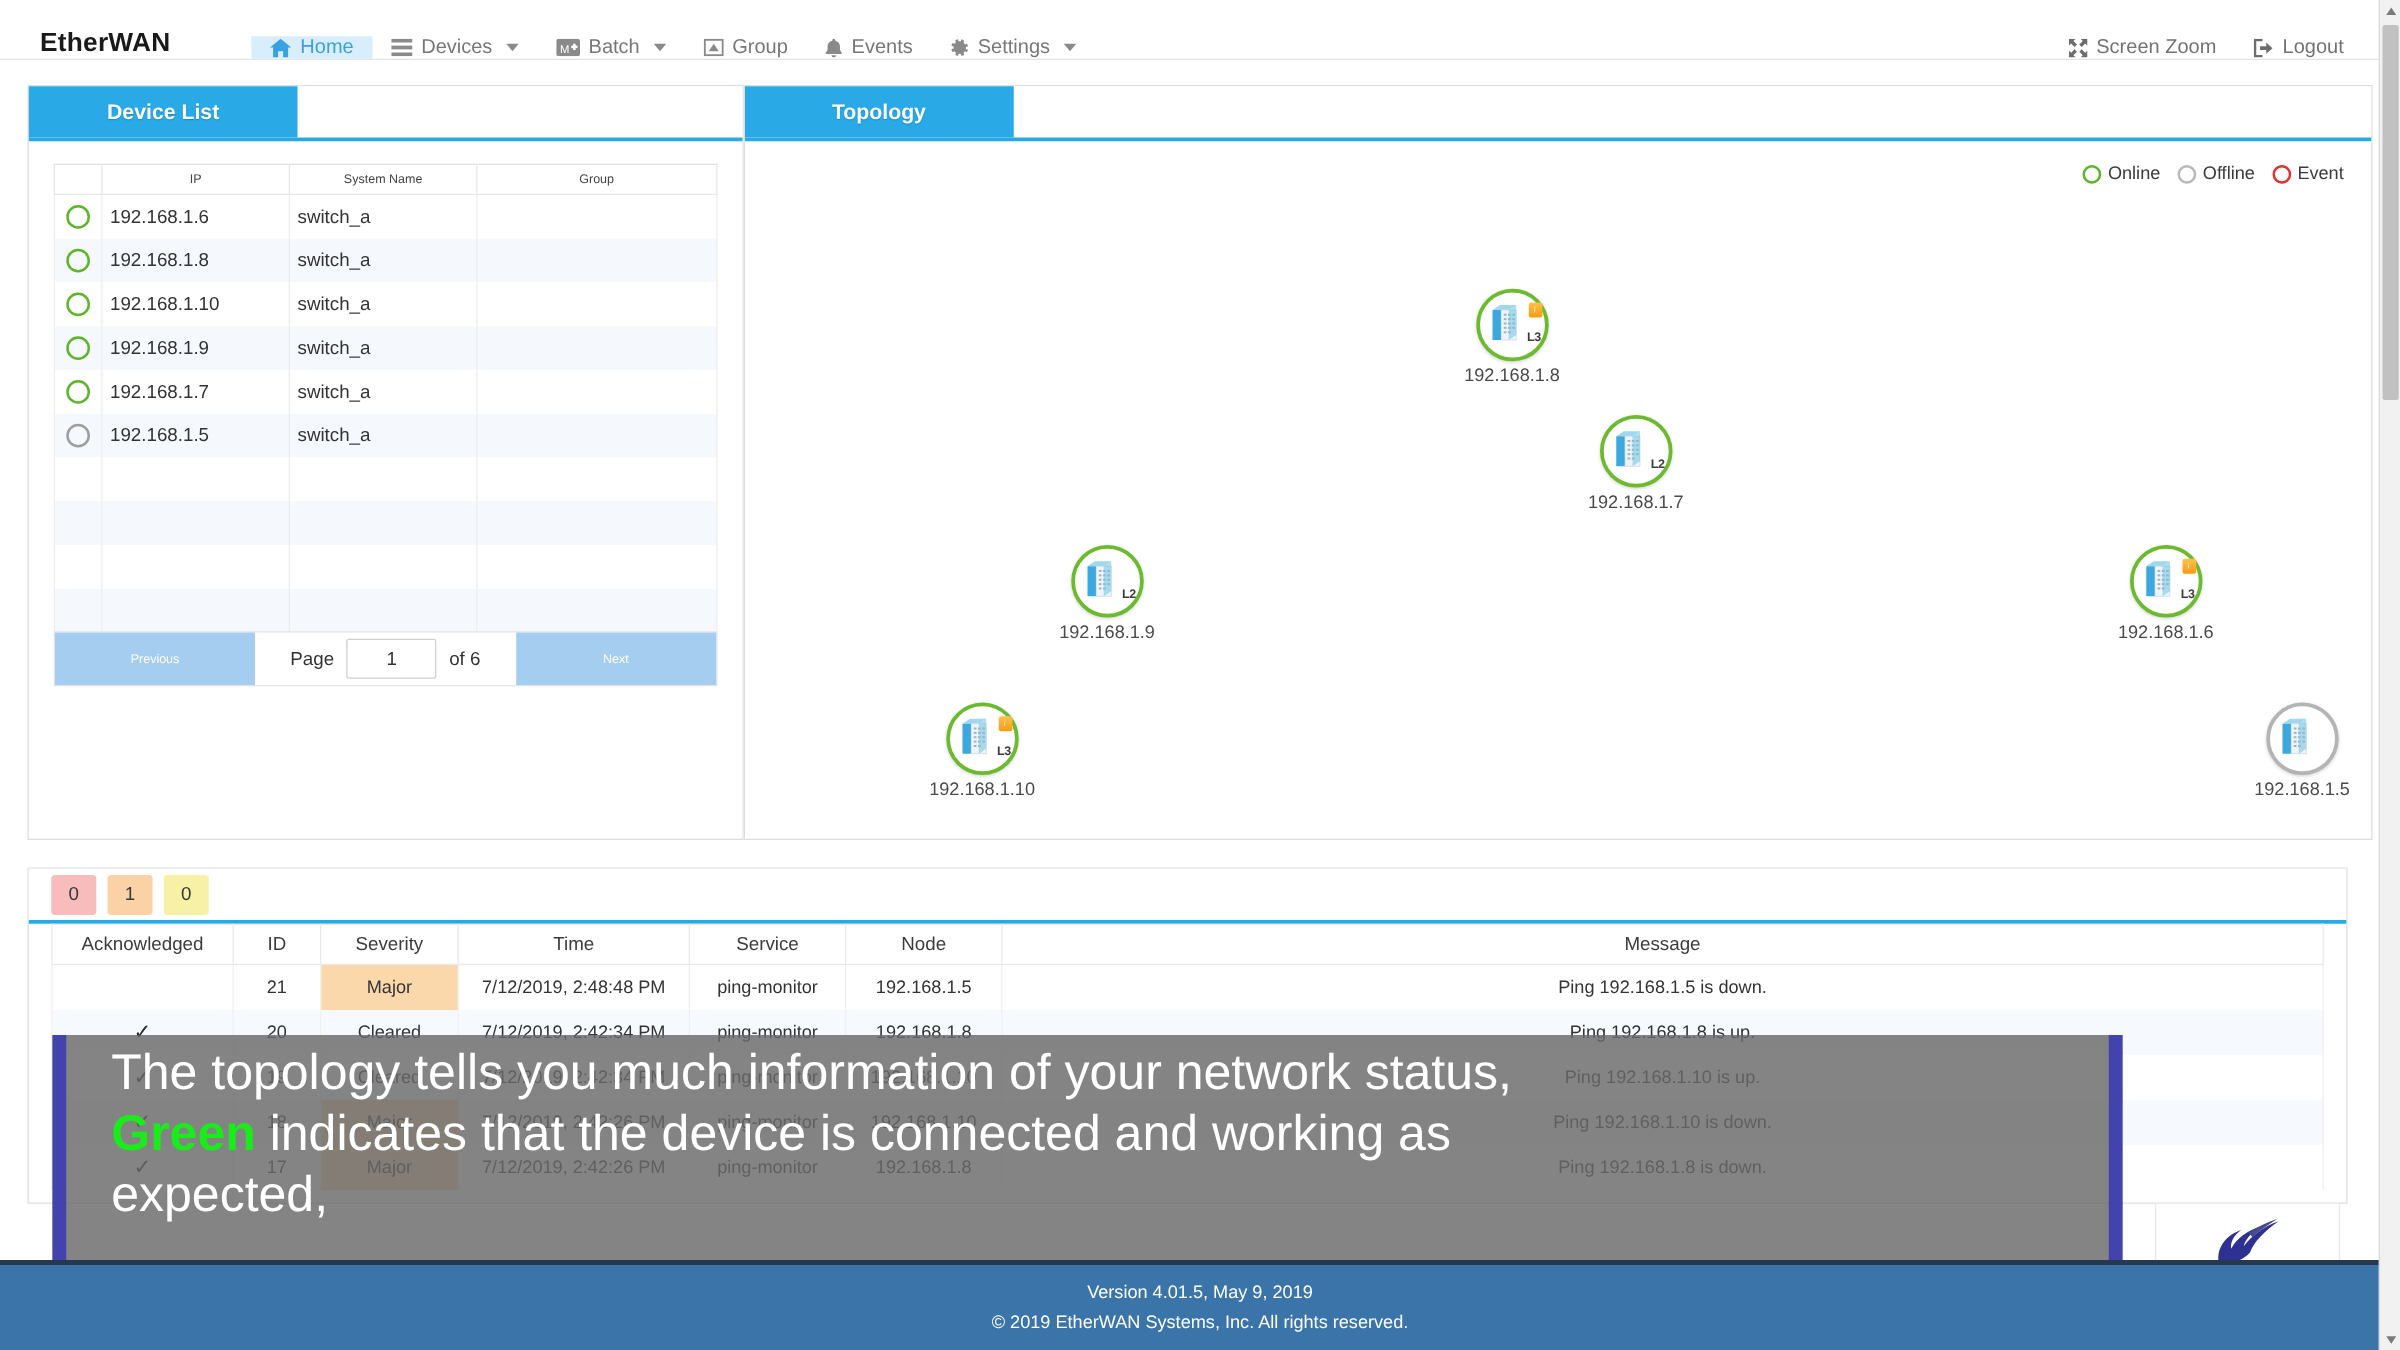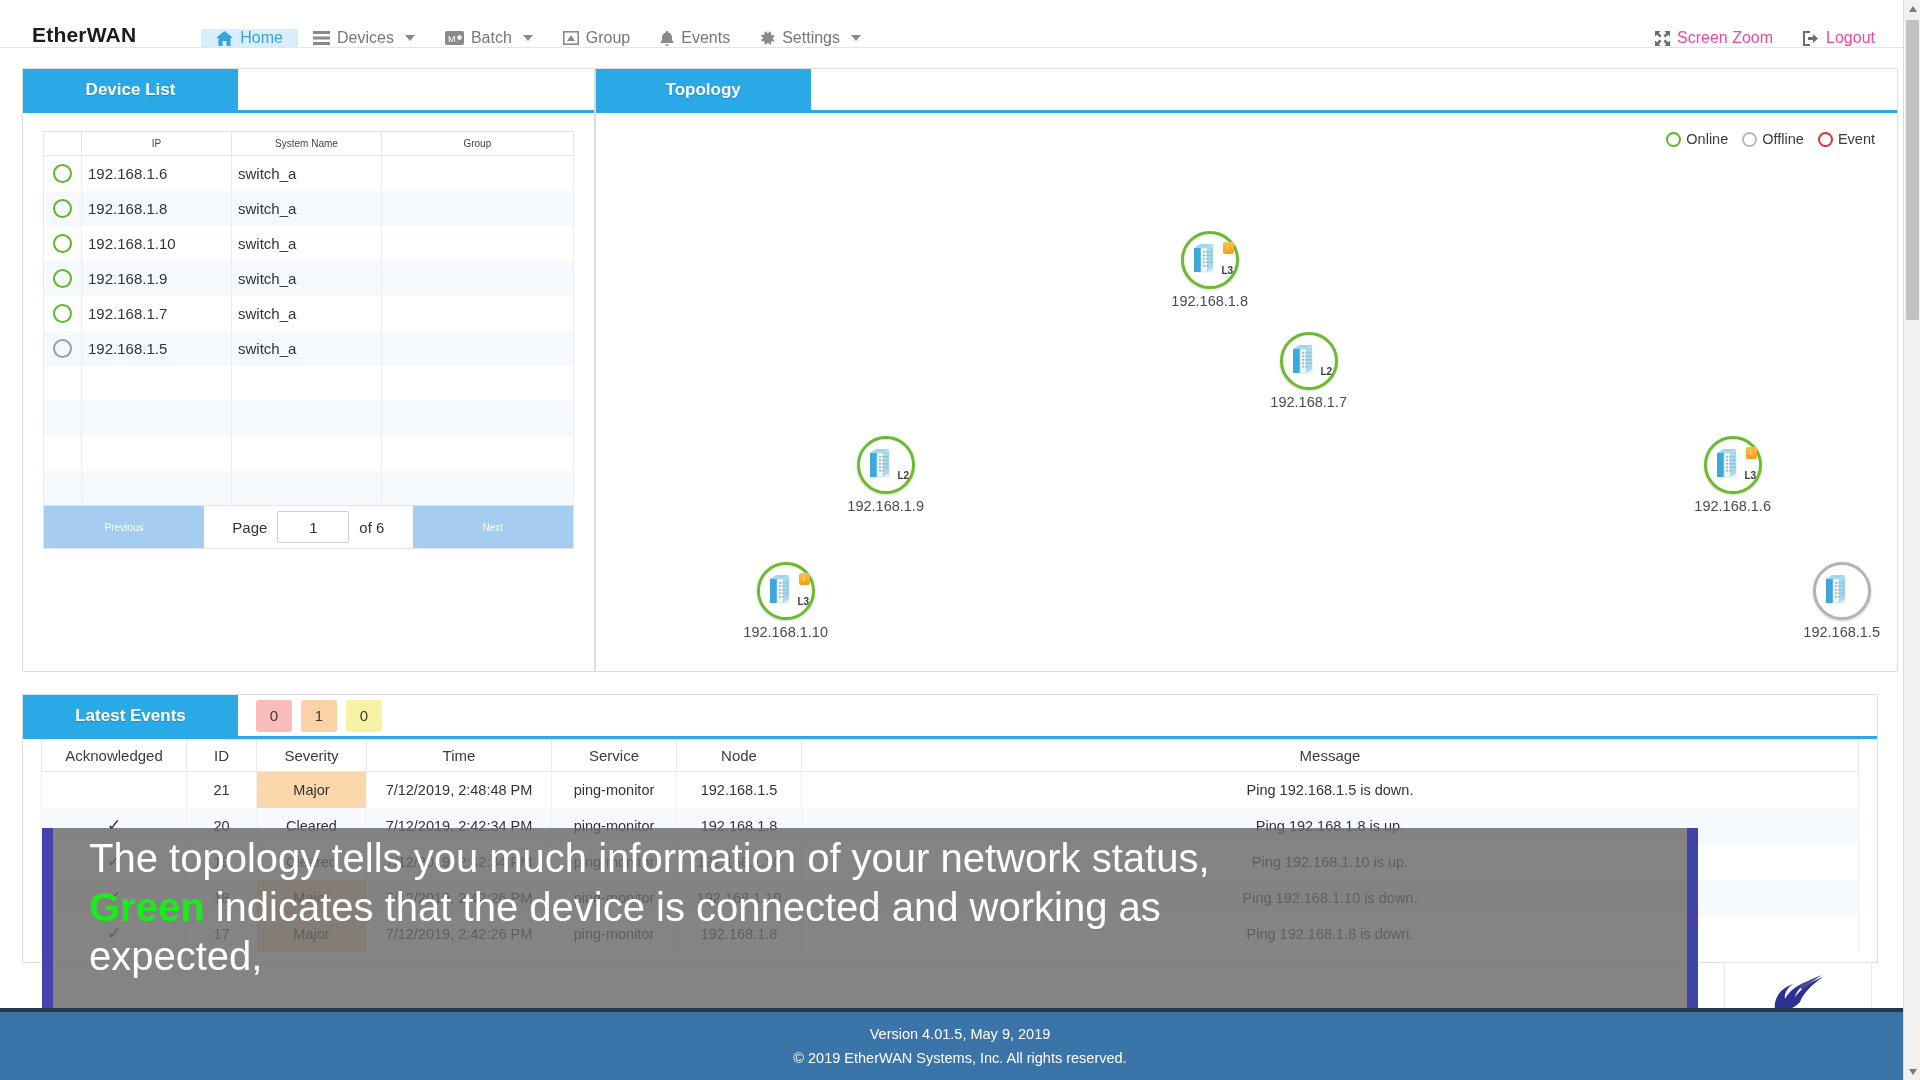--- a/index.html
+++ b/index.html
@@ -33,21 +33,21 @@
     padding:0 15px;
     font-size:16px; color:#777; cursor:pointer;
     white-space:nowrap;
   }
   .nav-item.active{ background:#d9eefc; color:#38a2e0; }
   .nav-item .caret{
     width:0;height:0;border-left:5px solid transparent;border-right:5px solid transparent;
     border-top:6px solid #8a8a8a; margin-left:4px; display:inline-block;
   }
   .nav-right{ margin-left:auto; display:flex; align-items:stretch; padding-right:30px;}
-  .nav-right .nav-item{ color:#ec4899; }
+  .nav-right .nav-item{ color:#737373; }
   .ico{ display:inline-flex; align-items:center; justify-content:center; }
   .ico svg{ display:block; }
 
   
   .page{
     position:relative;
     width:1920px;
     background:#fff;
   }
   .row-top{ display:flex; gap:0; padding:20px 22px 0 22px; }
@@ -627,21 +627,20 @@
             </div>
             <div class="node-label" style="left: 1246px; top: 511px;">192.168.1.5</div>
           </div>
 
       </div>
     </div>
   </div>
 
   <div class="panel ev-panel">
     <div class="panel-head">
-      <div class="panel-tab">Latest Events</div>
       <div class="ev-badges">
         <span class="ev-badge b-red">0</span>
         <span class="ev-badge b-org">1</span>
         <span class="ev-badge b-yel">0</span>
       </div>
     </div>
     <div class="ev-wrap">
       <table class="ev">
         <colgroup>
           <col style="width:145px">

